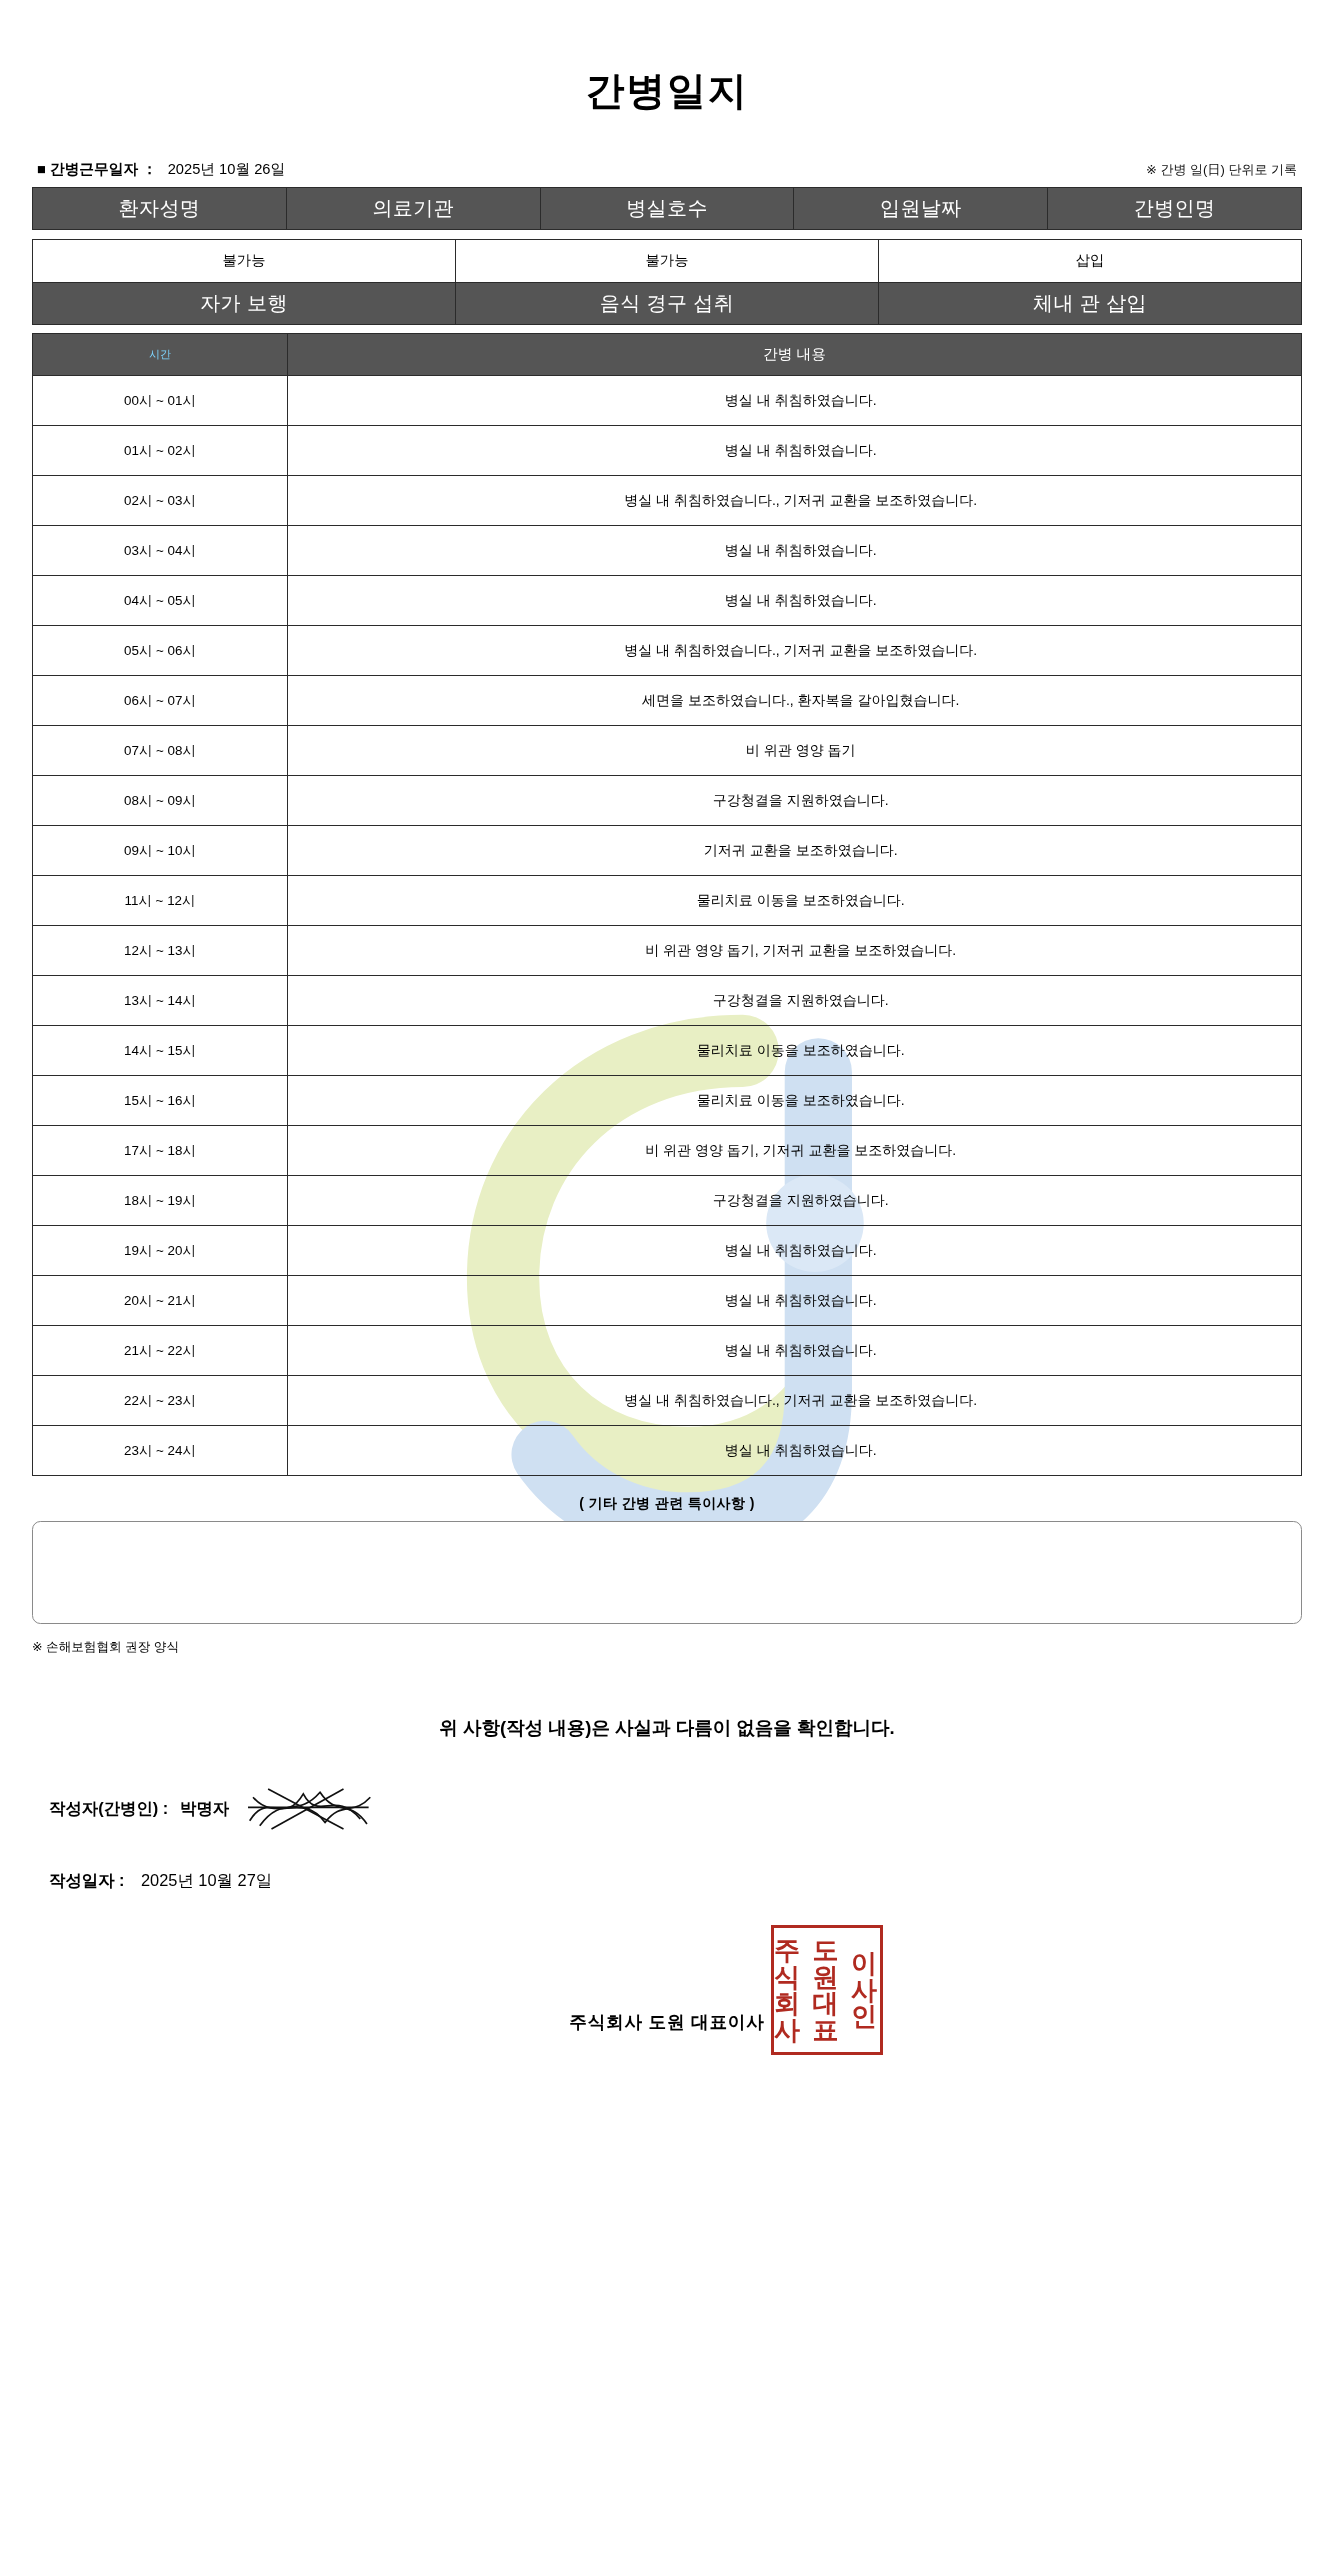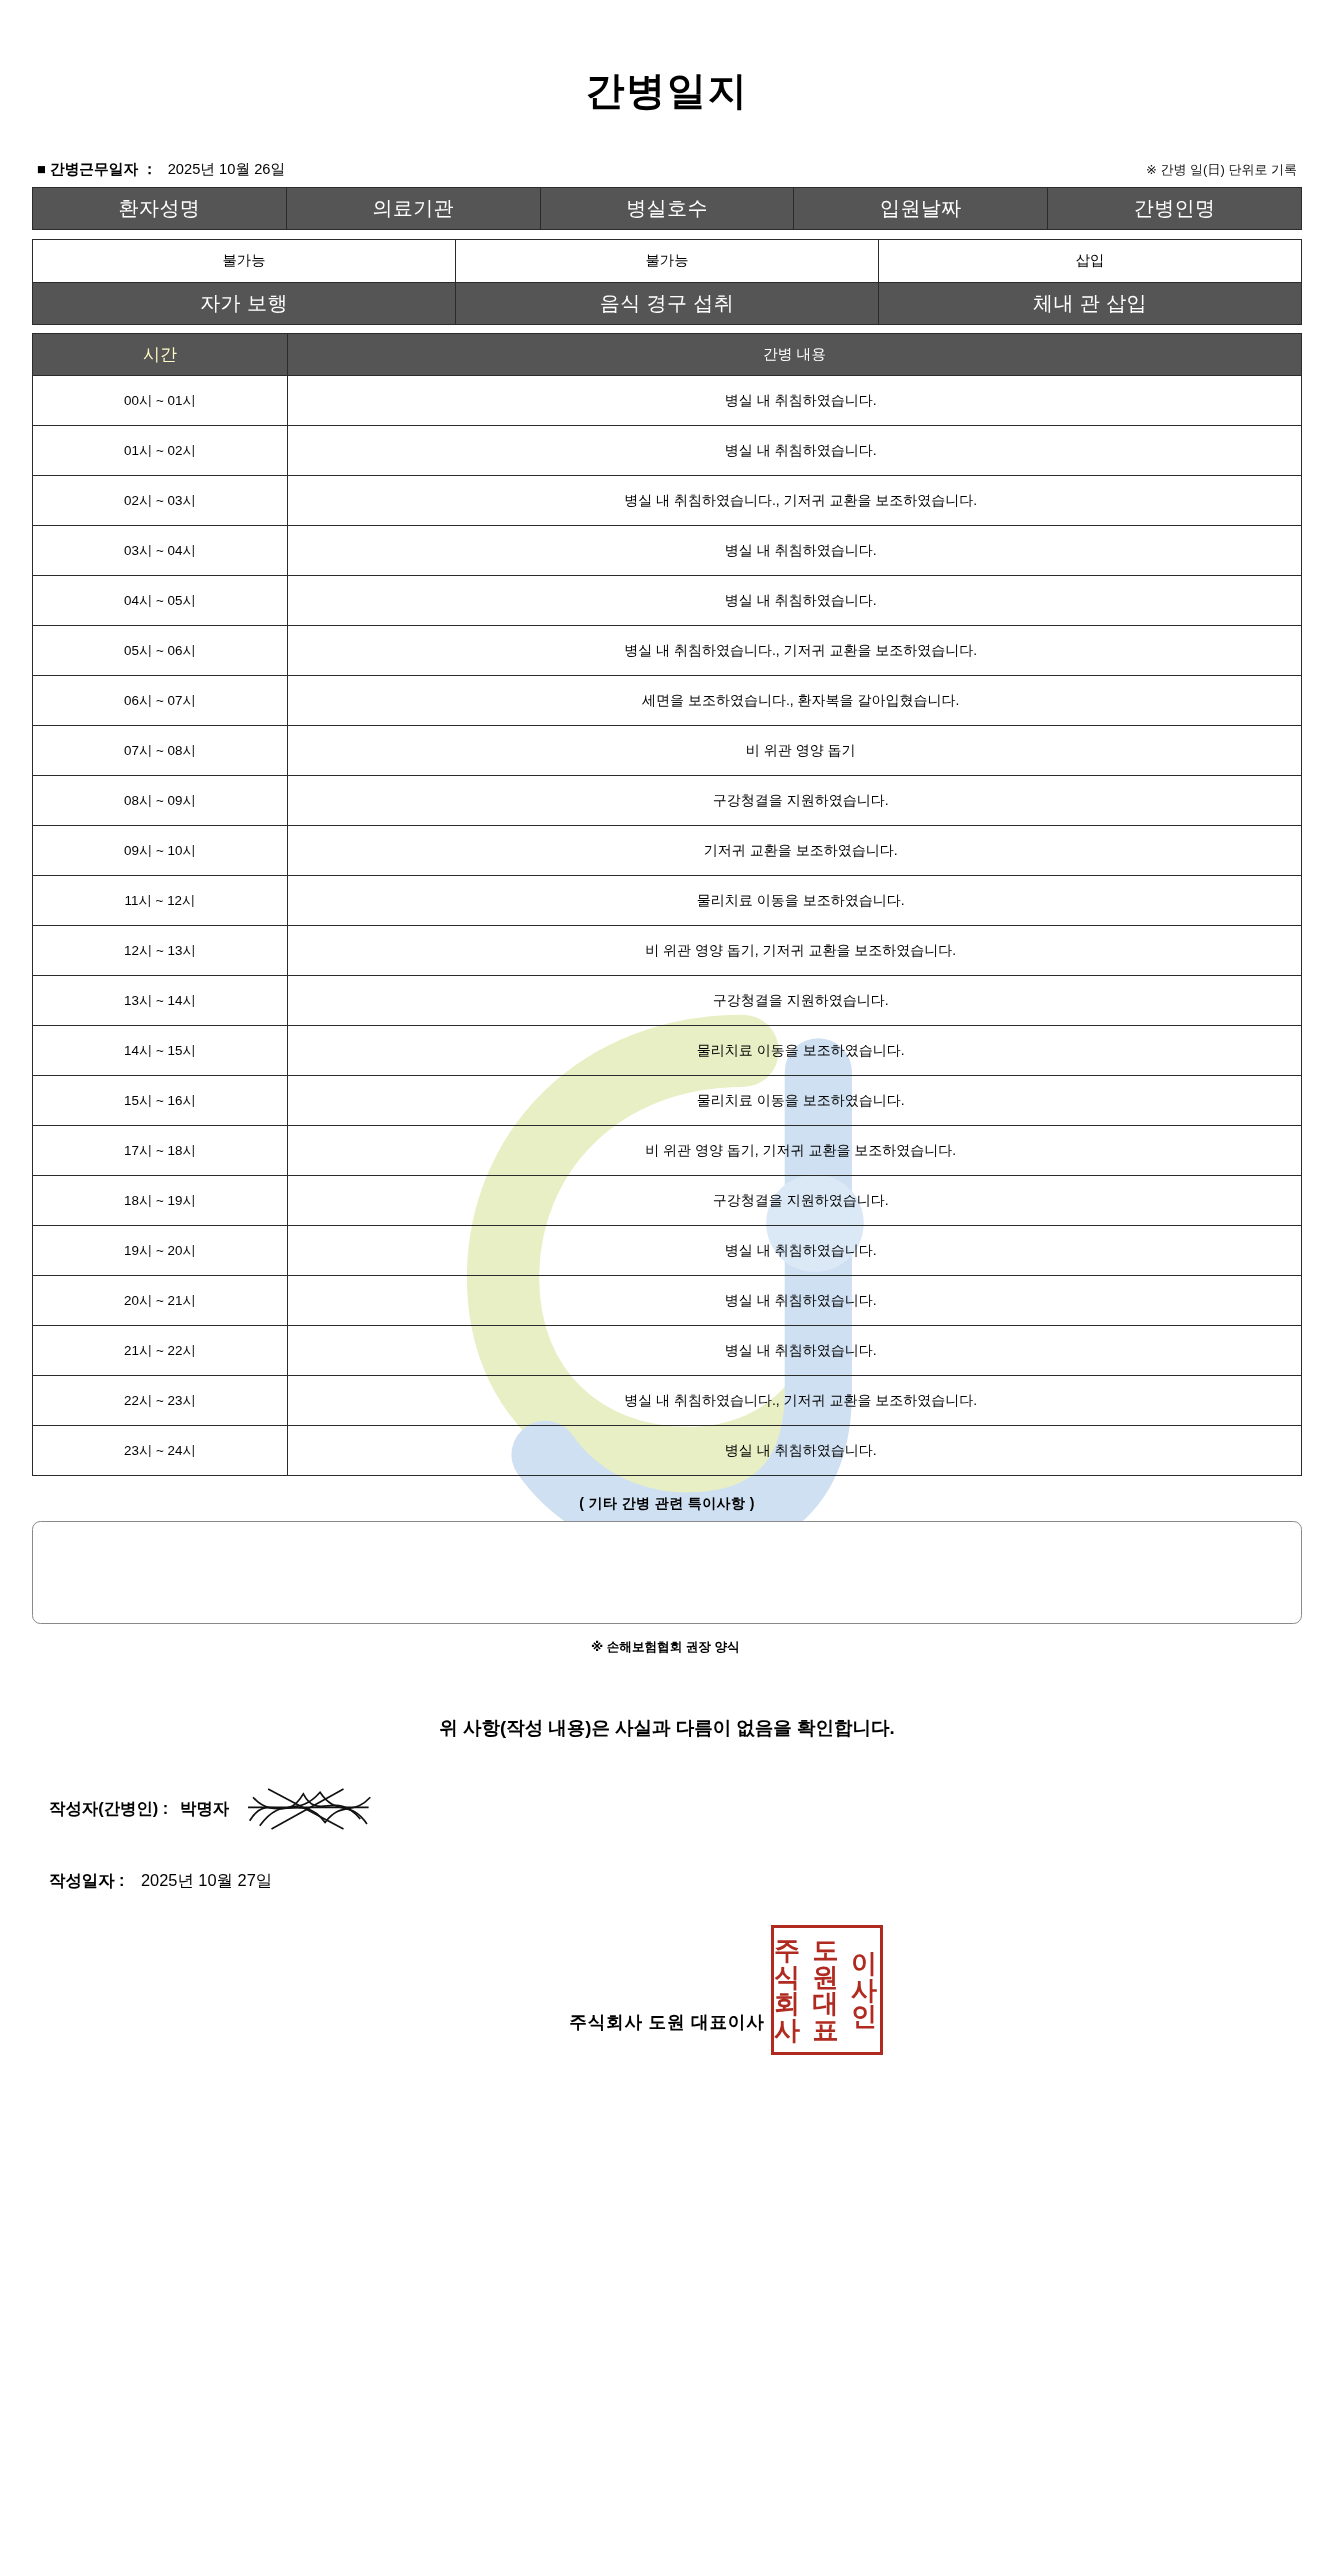--- a/index.html
+++ b/index.html
@@ -88,23 +88,23 @@
     font-size: 14.3px;
     height: 40px;
   }
   .t-info { margin-top: 8.4px; }
   .t-care { margin-top: 8.4px; }
   .t-hours { margin-top: 8.4px; }
 
   
   .hours-head-time {
     background: #555555;
-    color: #fef9c3;
-    font-weight: bold;
-    font-size: 17px;
+    color: #7dd3fc;
+    font-weight: bold;
+    font-size: 11px;
     height: 39px;
   }
   .hours-head-content {
     background: #555555;
     color: #fff;
     font-weight: bold;
     font-size: 14.7px;
     height: 39px;
   }
   .hours-time {
@@ -127,25 +127,24 @@
     margin: 18.5px 0 8.4px 0;
     letter-spacing: 0.4px;
   }
   .notes-box {
     border: 0.8px solid #8a8a8a;
     border-radius: 8.4px;
     height: 101px;
     background: #fff;
   }
   .form-note {
-    text-align: center;
+    text-align: left;
     font-size: 12.6px;
     margin-top: 15px;
     padding-right: 3.4px;
-    font-weight: bold;
   }
 
   
   .confirm-line {
     text-align: center;
     font-size: 18.5px;
     font-weight: bold;
     margin-top: 59px;
   }
   .sig-row {

